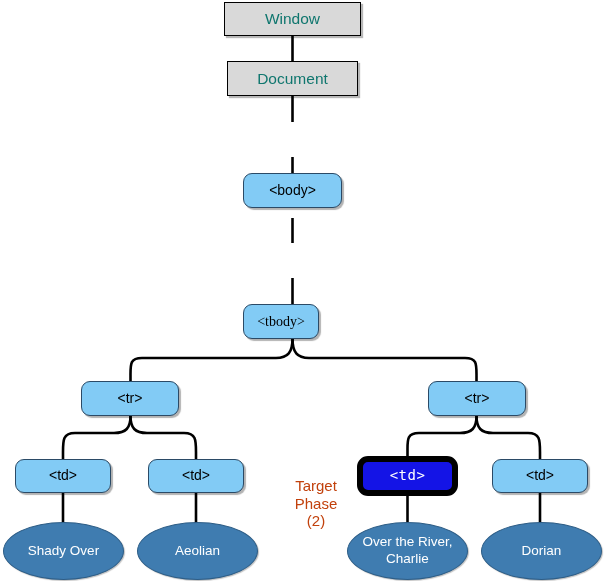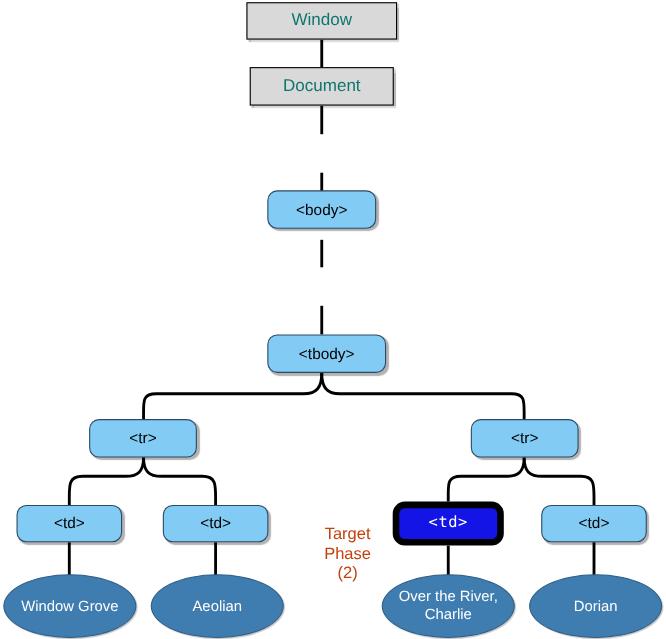--- a/index.html
+++ b/index.html
@@ -137,21 +137,21 @@
   <div class="node host" style="left:227px; top:61px; width:131px; height:35px;">
     <span>Document</span>
   </div>
 
 
   <div class="node element" style="left:243px; top:173px; width:99px; height:35px;">
     <span>&lt;body&gt;</span>
   </div>
 
 
-  <div class="node element" style="left:243px; top:304px; width:108px; height:35px;">
+  <div class="node element" style="left:243px; top:304px; width:76px; height:35px;font-family:Liberation Serif, serif;">
     <span>&lt;tbody&gt;</span>
   </div>
 
   <div class="node element" style="left:81px; top:381px; width:98px; height:35px;">
     <span>&lt;tr&gt;</span>
   </div>
 
   <div class="node element" style="left:428px; top:381px; width:98px; height:35px;">
     <span>&lt;tr&gt;</span>
   </div>
@@ -166,21 +166,21 @@
 
   <div class="node target" style="left:357px; top:456px; width:101px; height:40px;">
     <span>&lt;td&gt;</span>
   </div>
 
   <div class="node element" style="left:492px; top:459px; width:96px; height:34px;">
     <span>&lt;td&gt;</span>
   </div>
 
   <div class="node textnode" style="left:3px; top:522px; width:121px; height:58px;">
-    <span>Window Grove</span>
+    <span>Shady Over</span>
   </div>
 
   <div class="node textnode" style="left:137px; top:522px; width:121px; height:58px;">
     <span>Aeolian</span>
   </div>
 
   <div class="node textnode" style="left:347px; top:522px; width:121px; height:58px;">
     <span style="display:block;">
       <span style="display:block;">Over the River,</span>
       <span style="display:block;">Charlie</span>

